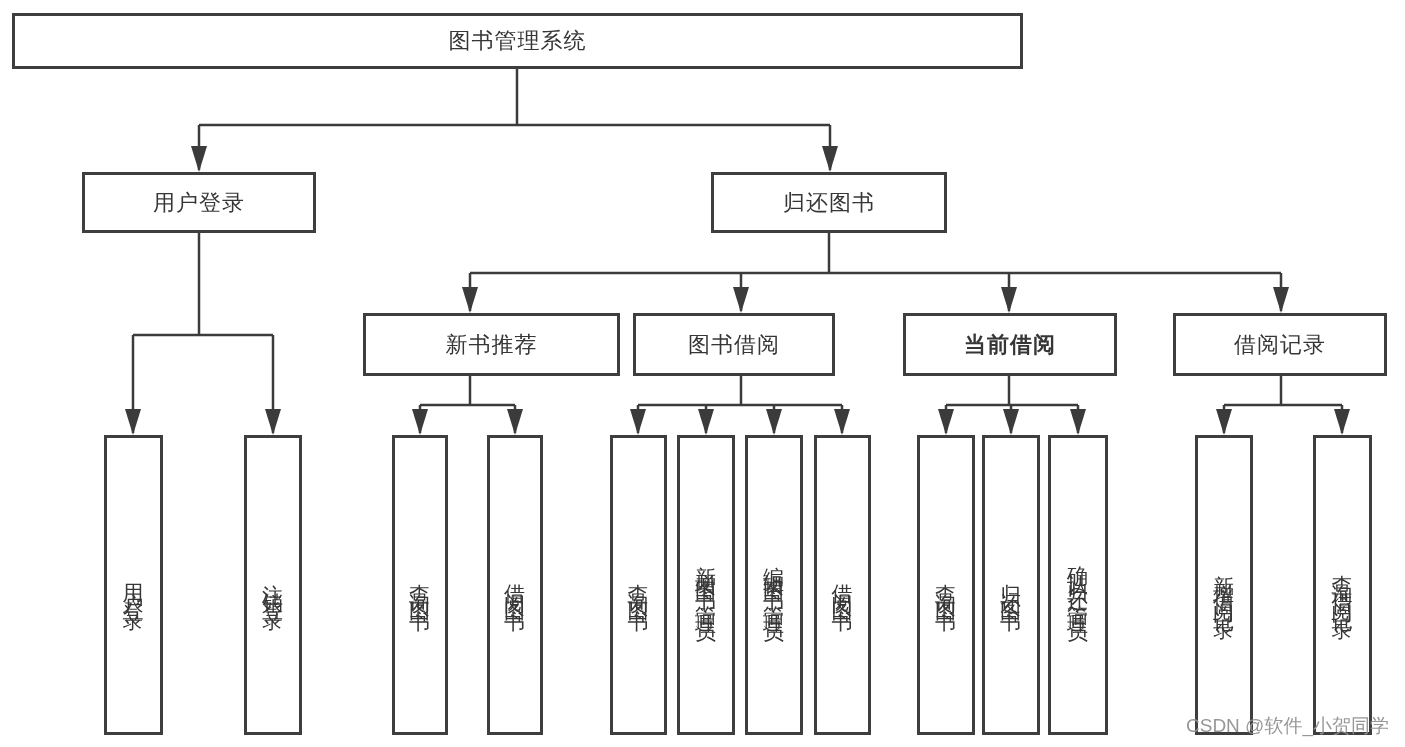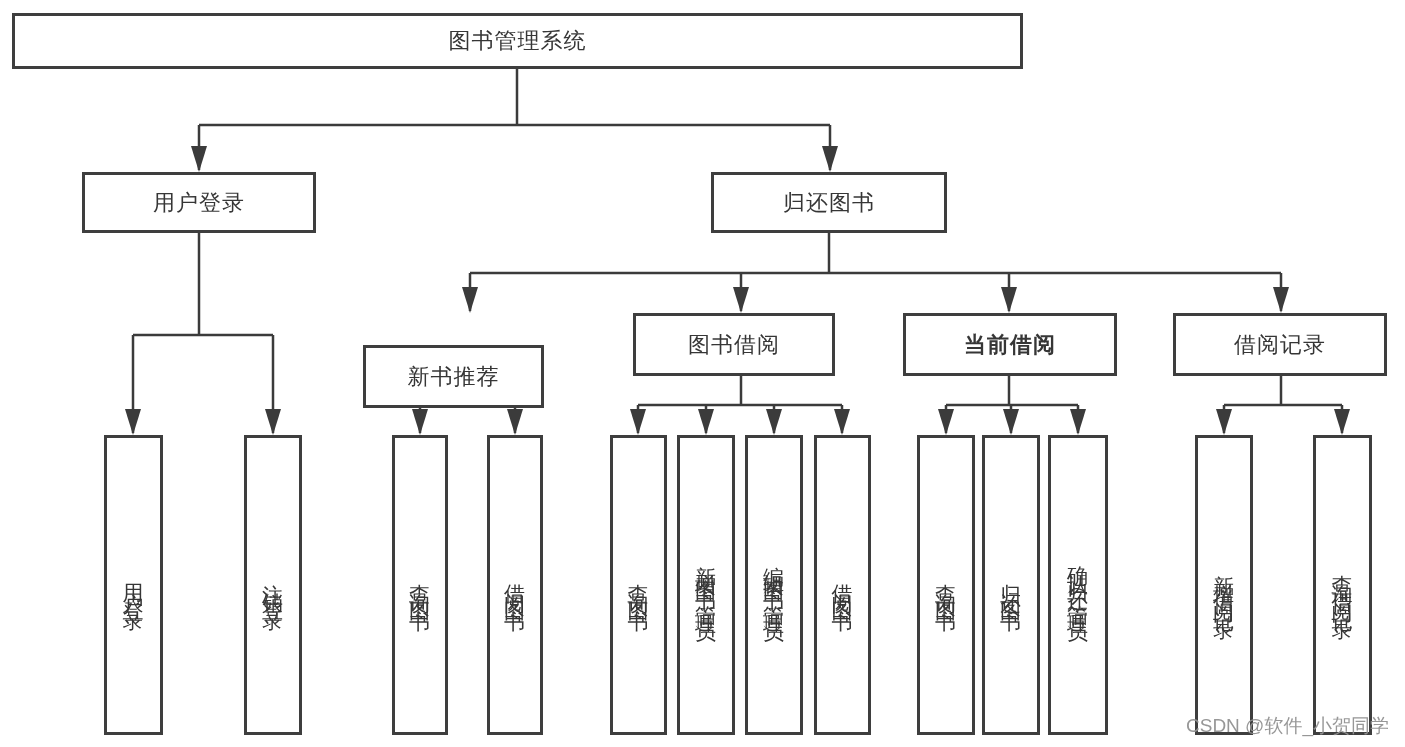--- a/index.html
+++ b/index.html
@@ -129,21 +129,21 @@
     <span class="hlabel">图书管理系统</span>
   </div>
 
   <div class="node" style="left:82px; top:172px; width:234px; height:61px;">
     <span class="hlabel">用户登录</span>
   </div>
   <div class="node" style="left:711px; top:172px; width:236px; height:61px;">
     <span class="hlabel">归还图书</span>
   </div>
 
-  <div class="node" style="left:363px; top:313px; width:181px; height:63px;margin-top:32px;">
+  <div class="node" style="left:363px; top:313px; width:257px; height:63px;">
     <span class="hlabel">新书推荐</span>
   </div>
   <div class="node" style="left:633px; top:313px; width:202px; height:63px;">
     <span class="hlabel">图书借阅</span>
   </div>
   <div class="node" style="left:903px; top:313px; width:214px; height:63px;font-weight:bold;">
     <span class="hlabel">当前借阅</span>
   </div>
   <div class="node" style="left:1173px; top:313px; width:214px; height:63px;">
     <span class="hlabel">借阅记录</span>

